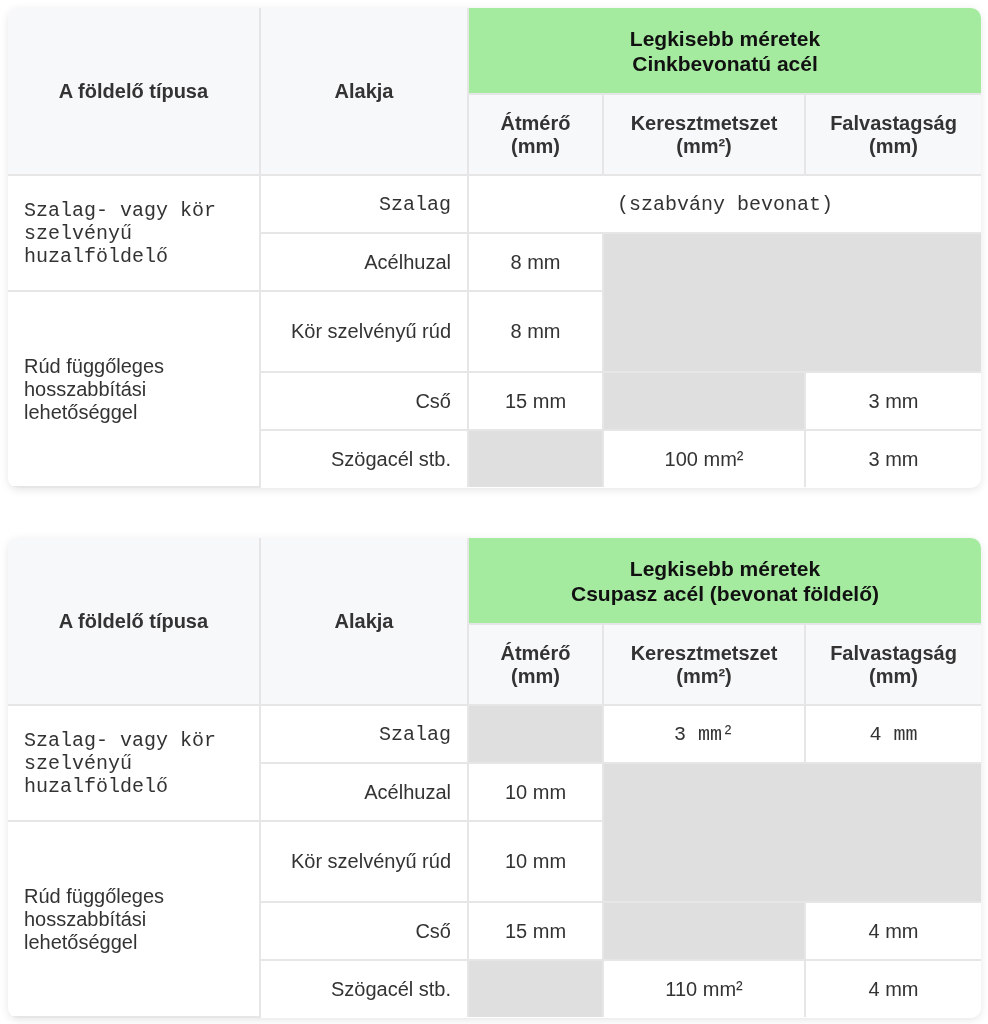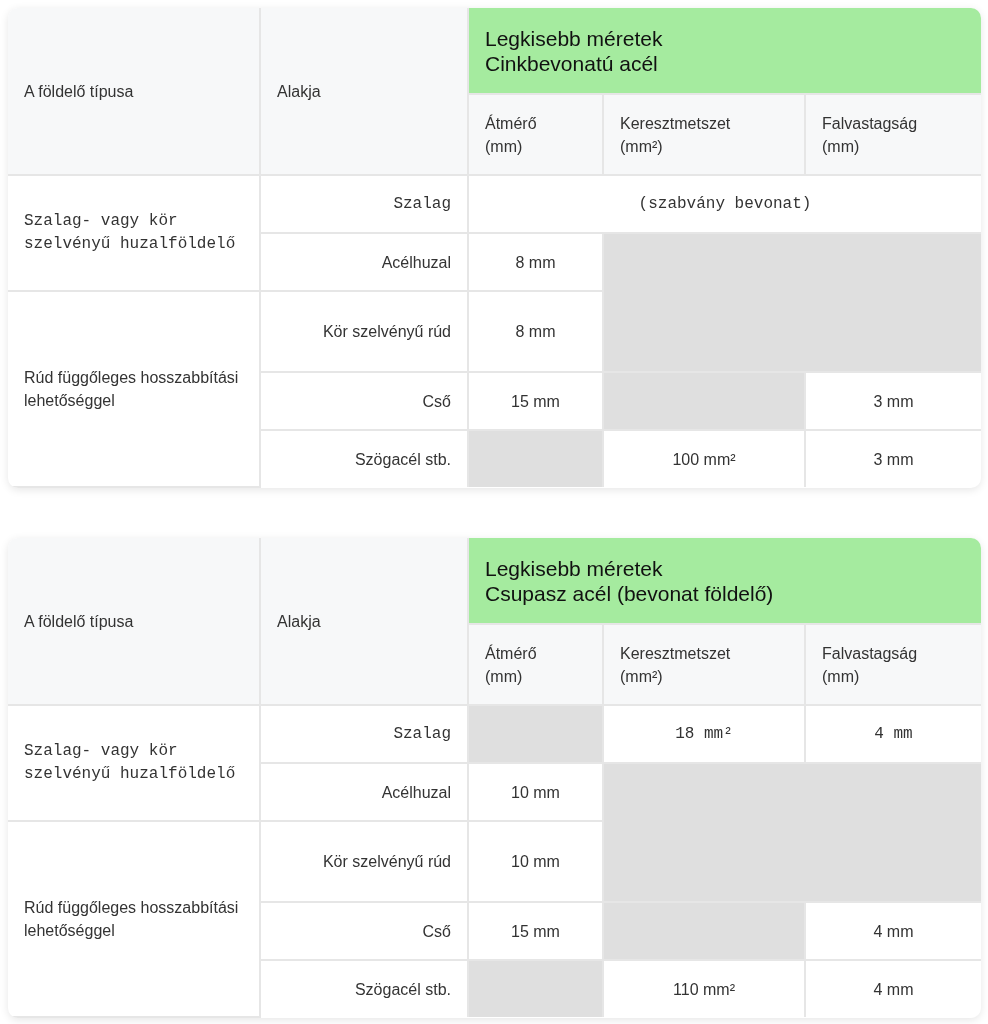--- a/index.html
+++ b/index.html
@@ -5,26 +5,26 @@
   html, body { margin:0; padding:0; background:#ffffff; }
   body { width:988px; height:1024px; position:relative; font-family:"Liberation Sans", sans-serif; color:#333333; }
   .tbl-wrap {
     position:absolute; left:8px; width:973px;
     border-radius:10px; overflow:hidden;
     box-shadow:0 2px 8px rgba(0,0,0,0.10);
     background:#ffffff;
   }
   table { border-collapse:collapse; width:973px; table-layout:fixed; }
   col.c1 { width:252px; } col.c2 { width:208px; } col.c3 { width:135px; } col.c4 { width:202px; } col.c5 { width:176px; }
-  th, td { border:2px solid #e6e6e6; padding:0 16px; font-size:16px; line-height:23px; }
+  th, td { border:2px solid #e6e6e6; padding:0 16px; font-size:20px; line-height:23px; }
   tr > *:first-child { border-left:none; }
   tr > *:last-child { border-right:none; }
   tr:first-child > * { border-top:none; }
   tr:last-child > * { border-bottom:none; }
-  th { background:#f7f8f9; color:#333; font-weight:normal; text-align:left; }
+  th { background:#f7f8f9; color:#333; font-weight:bold; text-align:center; }
   th.green { background:#a5eb9f; color:#111; font-size:21px; line-height:25px; }
   td { text-align:center; }
   td.left { text-align:right; }
   td.grey { background:#dfdfdf; }
   td.group { text-align:left; padding-left:16px; vertical-align:middle; }
   .r-h1 { height:86px; } .r-h2 { height:81px; }
   .r-a { height:58px;font-family:Liberation Mono, monospace; } .r-b { height:58px; } .r-c { height:81px; } .r-d { height:58px; } .r-e { height:57px; }
   .line { display:block; }
 </style>
 </head>
@@ -122,21 +122,21 @@
     </th>
     <th>
       <span class="line">Falvastagság</span>
       <span class="line">(mm)</span>
     </th>
   </tr>
   <tr class="r-a">
     <td rowspan="2" class="group">Szalag- vagy kör szelvényű huzalföldelő</td>
     <td class="left">Szalag</td>
     <td class="grey"></td>
-    <td>18 mm²</td>
+    <td>3 mm²</td>
     <td>4 mm</td>
   </tr>
   <tr class="r-b">
     <td class="left">Acélhuzal</td>
     <td>10 mm</td>
     <td colspan="2" rowspan="2" class="grey"></td>
   </tr>
   <tr class="r-c">
     <td rowspan="3" class="group">Rúd függőleges hosszabbítási lehetőséggel</td>
     <td class="left">Kör szelvényű rúd</td>

